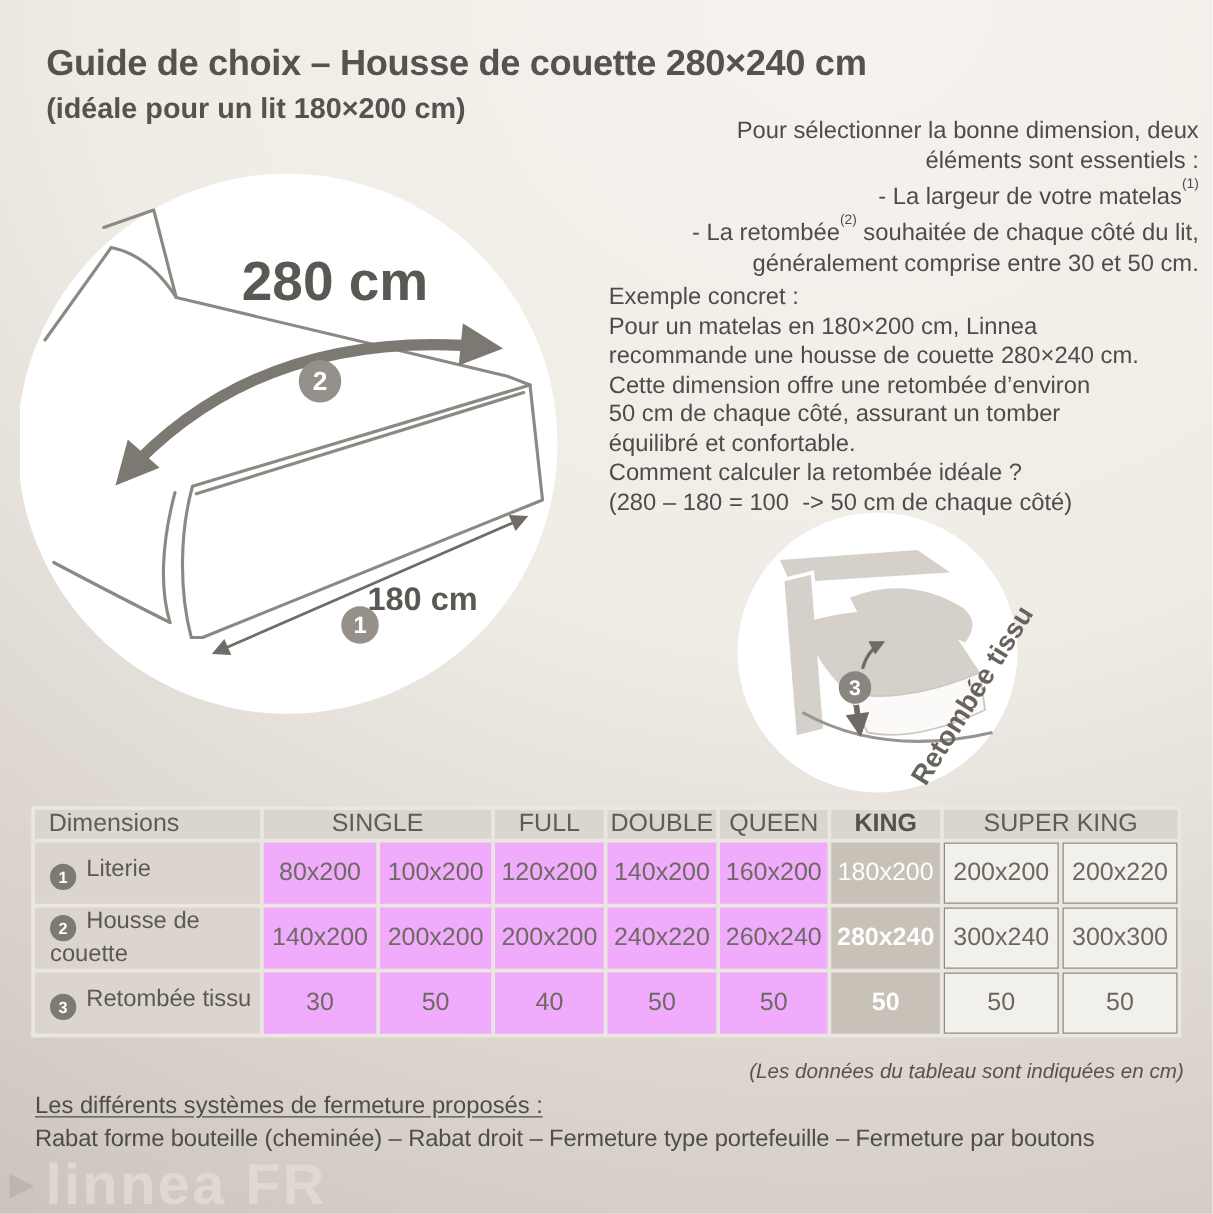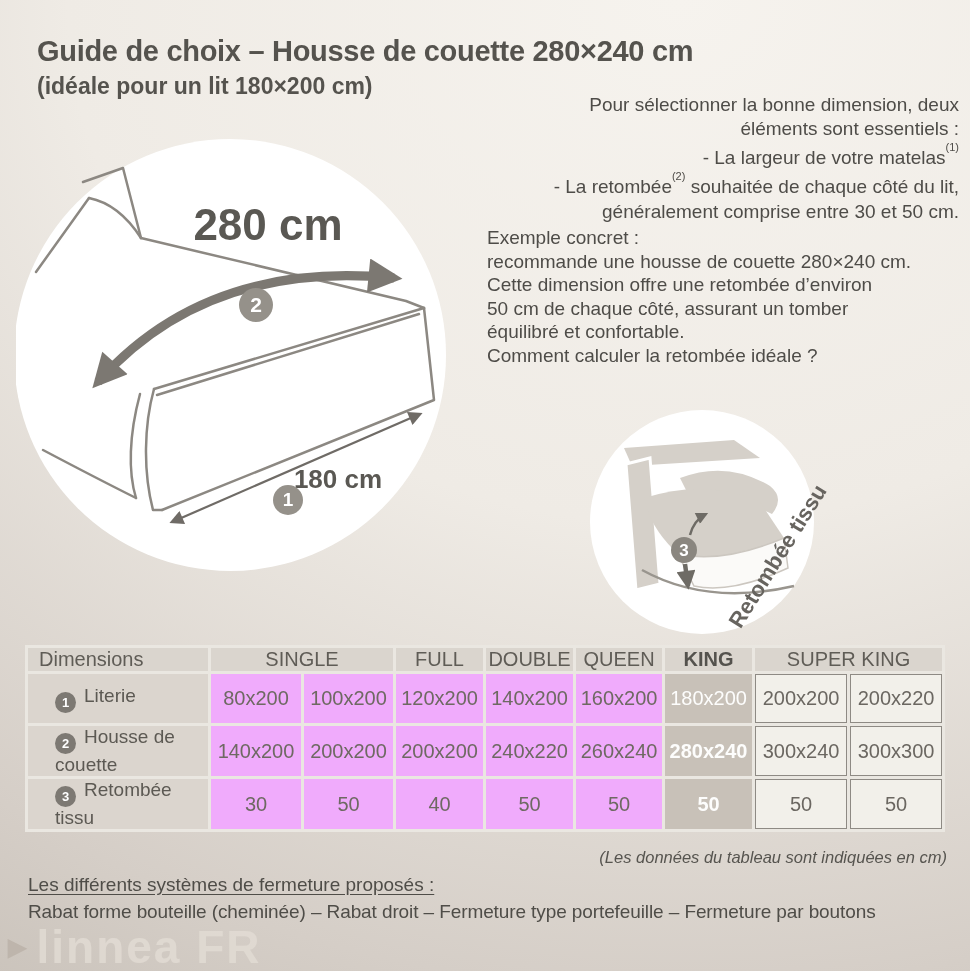--- a/index.html
+++ b/index.html
@@ -20,21 +20,21 @@
   svg text{font-family:"Liberation Sans",sans-serif;}
   .main-diagram{left:16px; top:120px; width:470px; height:500px;text-decoration:underline;}
   .small-diagram{left:582px; top:402px; width:290px; height:260px;}
   
   .datatable{left:25px; top:645px; border-collapse:separate; border-spacing:3px;
              background:#eae7e1; table-layout:fixed; width:920px; color:#6e6962;}
   .datatable th,.datatable td{font-size:20px; font-weight:400; text-align:center; padding:0;}
   .datatable thead th{height:22px; background:#dad5ce; color:#5f5c56;}
   .datatable thead th.dim{text-align:left; padding-left:11px;}
   .datatable thead th.king{font-weight:700; color:#54524d;}
-  .datatable tbody th{height:47px; background:#dbd5ce; text-align:left; padding-left:27px;
+  .datatable tbody th{height:47px; background:#dbd5ce; text-align:left; padding-left:12px;
                       font-size:19px; color:#5c5953; font-weight:400;margin-left:33px;}
   .datatable tbody td{height:47px; background:#f0abfc;}
   .datatable td.hl{background:#c8c1b8; color:#fdfdfc; font-weight:700;}
   .datatable tr.r1 td.hl{font-weight:400;}
   .datatable td.lite{background:#f2f0ea; border:1px solid #8e8a84; color:#6b6761;}
   .tbadge{display:inline-flex; width:21px; height:21px; border-radius:50%; background:#7d7973;
           color:#fff; font-size:13px; font-weight:700; align-items:center; justify-content:center;
           margin-right:8px; vertical-align:-5px;}
   .note{top:848px; right:23px; font-style:italic; font-size:16.5px; color:#56544f;}
   .closures-heading{left:28px; top:874px; font-size:19px; color:#4f4d48;
@@ -54,25 +54,27 @@
   <div class="abs textblock intro">
     <div class="tline">Pour sélectionner la bonne dimension, deux</div>
     <div class="tline">éléments sont essentiels :</div>
     <div class="tline"><span>- La largeur de votre matelas</span><sup class="fn">(1)</sup></div>
     <div class="tline"><span>- La retombée</span><sup class="fn">(2)</sup><span> souhaitée de chaque côté du lit,</span></div>
     <div class="tline">généralement comprise entre 30 et 50 cm.</div>
   </div>
 
   <div class="abs textblock example">
     <div class="tline bold">Exemple concret :</div>
+    <div class="tline">Pour un matelas en 180×200 cm, Linnea</div>
     <div class="tline">recommande une housse de couette 280×240 cm.</div>
     <div class="tline">Cette dimension offre une retombée d’environ</div>
     <div class="tline">50 cm de chaque côté, assurant un tomber</div>
     <div class="tline">équilibré et confortable.</div>
     <div class="tline">Comment calculer la retombée idéale ?</div>
+    <div class="tline">(280 – 180 = 100  -&gt; 50 cm de chaque côté)</div>
   </div>
 
   <div class="abs main-diagram">
     <svg width="470" height="500" viewBox="0 0 470 500">
       <defs>
         <marker id="ahBig" viewBox="0 0 10 10" refX="7.5" refY="5" markerWidth="40" markerHeight="34" orient="auto-start-reverse" markerUnits="userSpaceOnUse">
           <path d="M0,0 L10,5 L0,10 Z" fill="#7c7872"></path>
         </marker>
         <marker id="ahSmall" viewBox="0 0 10 10" refX="8" refY="5" markerWidth="17" markerHeight="14" orient="auto-start-reverse" markerUnits="userSpaceOnUse">
           <path d="M0,0 L10,5 L0,10 Z" fill="#6f6b66"></path>

